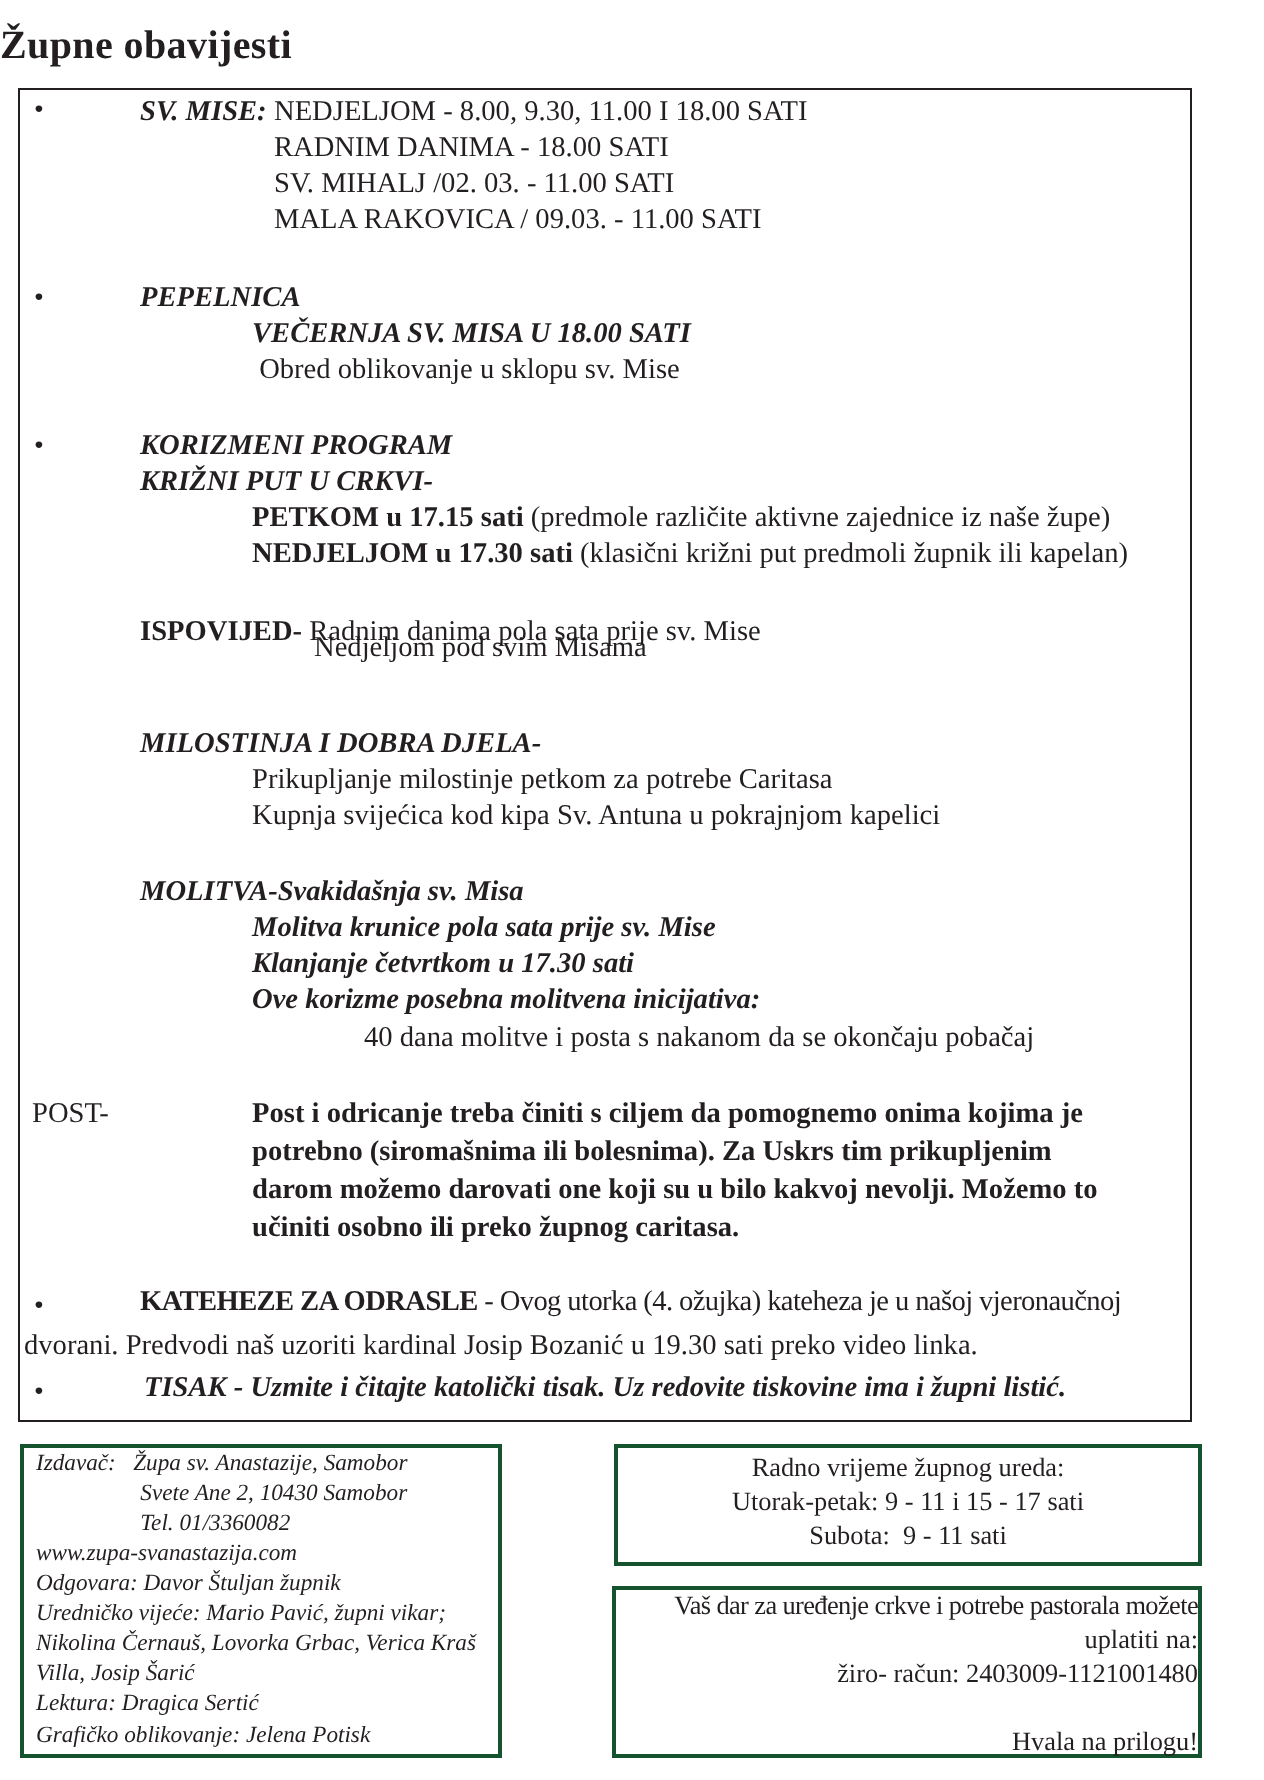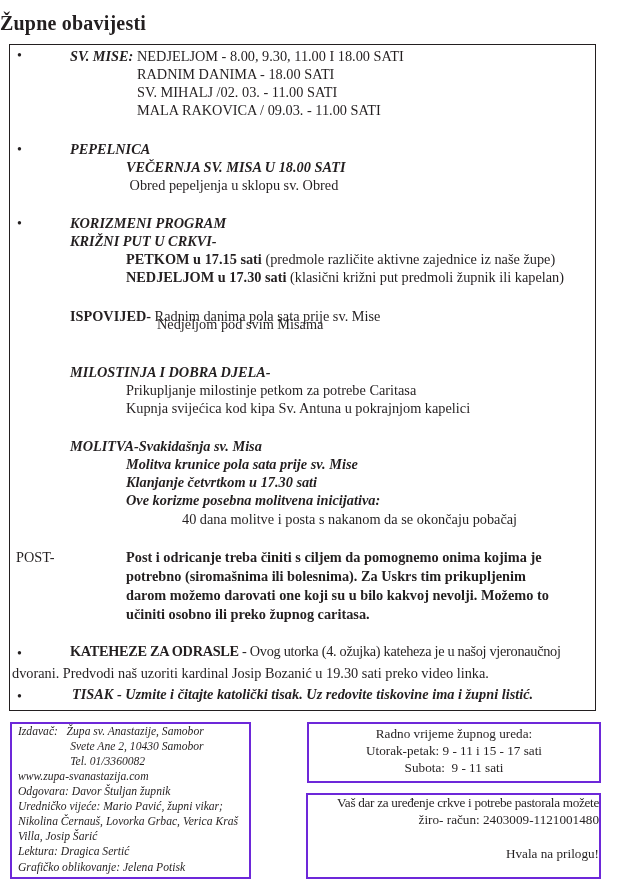--- a/index.html
+++ b/index.html
@@ -13,21 +13,21 @@
     text-align: left; font-size: 20px; font-weight: bold; letter-spacing: 0.2px;
   }
   .main-box {
     position: absolute; left: 9px; top: 44px; width: 587px; height: 667px;
     border: 1.5px solid #231f20; box-sizing: border-box;
   }
   .ln { position: absolute; font-size: 14.3px; line-height: 18px; white-space: nowrap; }
   .b { font-weight: bold; font-style: italic; }
   .bullet { position: absolute; font-size: 14px; line-height: 18px; }
   .post-text { position: absolute; font-size: 14.3px; line-height: 19px; font-weight: bold; white-space: nowrap; }
-  .foot-box { position: absolute; border: 2px solid #6d28d9; box-sizing: border-box; }
+  .foot-box { position: absolute; border: 2px solid #14532d; box-sizing: border-box; }
   .foot-left { left: 10px; top: 722px; width: 241px; height: 157px; }
   .foot-left .fl { position: absolute; left: 6px; font-size: 11.6px; line-height: 14px; font-style: italic; white-space: nowrap; }
   .foot-right-top { left: 307px; top: 722px; width: 294px; height: 61px; text-align: center; }
   .foot-right-bottom { left: 306px; top: 793px; width: 295px; height: 86px; text-align: right; }
   .fr { font-size: 13.2px; line-height: 17px; white-space: nowrap; }
 </style>
 </head>
 <body>
 
 <div class="title">Župne obavijesti</div>
@@ -37,21 +37,21 @@
 <span class="bullet" style="left:17px;top:47px">•</span>
 <span class="ln b" style="left:70px;top:47px">SV. MISE:</span>
 <span class="ln" style="left:137px;top:47px">NEDJELJOM  - 8.00, 9.30, 11.00 I 18.00 SATI</span>
 <span class="ln" style="left:137px;top:65px">RADNIM DANIMA - 18.00 SATI</span>
 <span class="ln" style="left:137px;top:83px">SV. MIHALJ /02. 03.  - 11.00 SATI</span>
 <span class="ln" style="left:137px;top:101px">MALA RAKOVICA / 09.03.  - 11.00 SATI</span>
 
 <span class="bullet" style="left:17px;top:141px">•</span>
 <span class="ln b" style="left:70px;top:140px">PEPELNICA</span>
 <span class="ln b" style="left:126px;top:158px">VEČERNJA SV. MISA U 18.00 SATI</span>
-<span class="ln" style="left:126px;top:176px;white-space:pre"> Obred pepeljenja u sklopu sv. Obred</span>
+<span class="ln" style="left:126px;top:176px;white-space:pre"> Obred oblikovanje u sklopu sv. Mise</span>
 
 <span class="bullet" style="left:17px;top:215px">•</span>
 <span class="ln b" style="left:70px;top:214px">KORIZMENI PROGRAM</span>
 <span class="ln b" style="left:70px;top:232px">KRIŽNI PUT U CRKVI-</span>
 <span class="ln" style="left:126px;top:250px"><b>PETKOM u 17.15 sati</b><span style="white-space:pre"> (predmole različite aktivne zajednice iz naše župe)</span></span>
 <span class="ln" style="left:126px;top:268px"><b>NEDJELJOM u 17.30 sati</b><span style="white-space:pre"> (klasični križni put predmoli župnik ili kapelan)</span></span>
 
 <span class="ln" style="left:70px;top:307px"><b>ISPOVIJED-</b><span style="white-space:pre"> Radnim danima pola sata prije sv. Mise</span></span>
 <span class="ln" style="left:157px;top:315px">Nedjeljom pod svim Misama</span>
 
@@ -92,16 +92,17 @@
 </div>
 
 <div class="foot-box foot-right-top">
   <div class="fr" style="margin-top:1px">Radno vrijeme župnog ureda:</div>
   <div class="fr">Utorak-petak: 9 - 11 i 15 - 17 sati</div>
   <div class="fr" style="white-space:pre">Subota:  9 - 11 sati</div>
 </div>
 
 <div class="foot-box foot-right-bottom">
   <div class="fr" style="margin-top:-1px;letter-spacing:-0.3px">Vaš dar za uređenje crkve i potrebe pastorala možete</div>
+  <div class="fr">uplatiti na:</div>
   <div class="fr">žiro- račun: 2403009-1121001480</div>
   <div class="fr" style="height:17px"></div>
   <div class="fr">Hvala na prilogu!</div>
 </div>
 
 </body></html>

